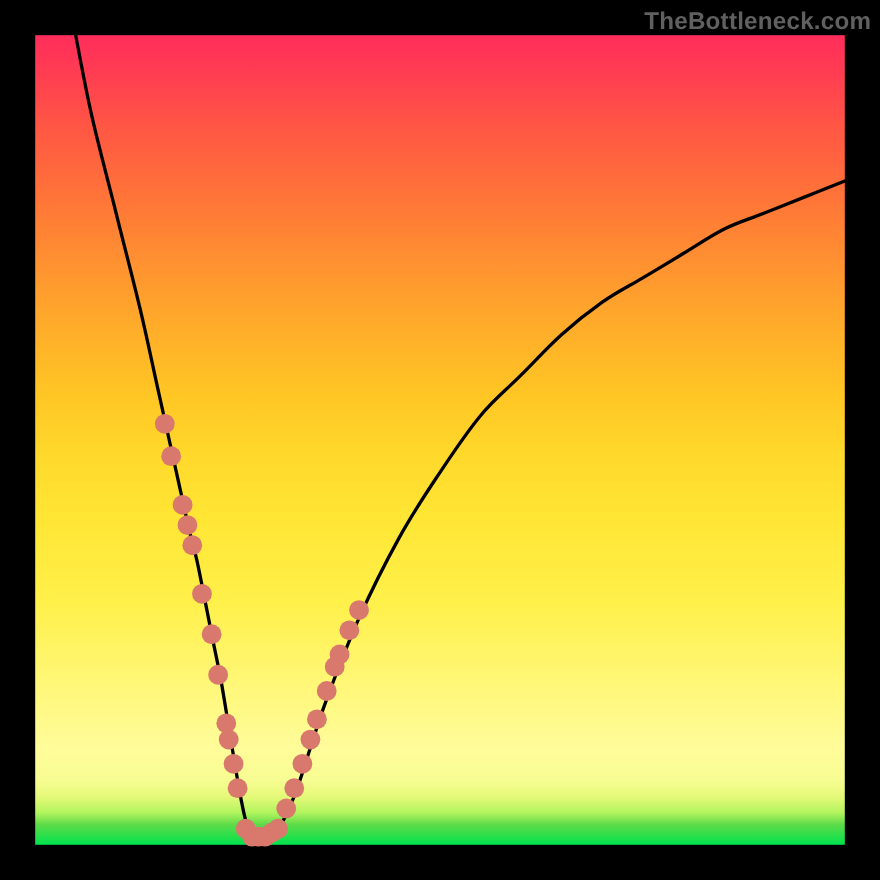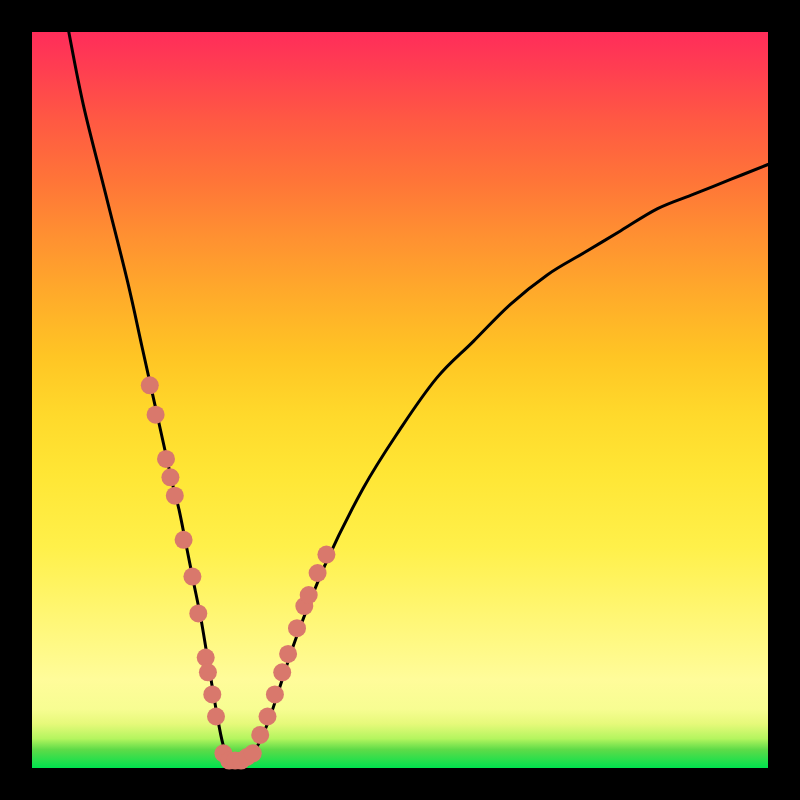--- a/index.html
+++ b/index.html
@@ -98,13 +98,14 @@
           <circle cx="250.2" cy="640.3" r="9" fill="#d9786c"></circle>
           <circle cx="256.1" cy="621.9" r="9" fill="#d9786c"></circle>
           <circle cx="265.0" cy="596.2" r="9" fill="#d9786c"></circle>
           <circle cx="272.3" cy="574.1" r="9" fill="#d9786c"></circle>
           <circle cx="276.7" cy="563.0" r="9" fill="#d9786c"></circle>
           <circle cx="285.6" cy="541.0" r="9" fill="#d9786c"></circle>
           <circle cx="294.4" cy="522.6" r="9" fill="#d9786c"></circle>
         </g>
     </svg>
   </div>
+  <div class="watermark">TheBottleneck.com</div>
 </div>
 
 </body></html>

